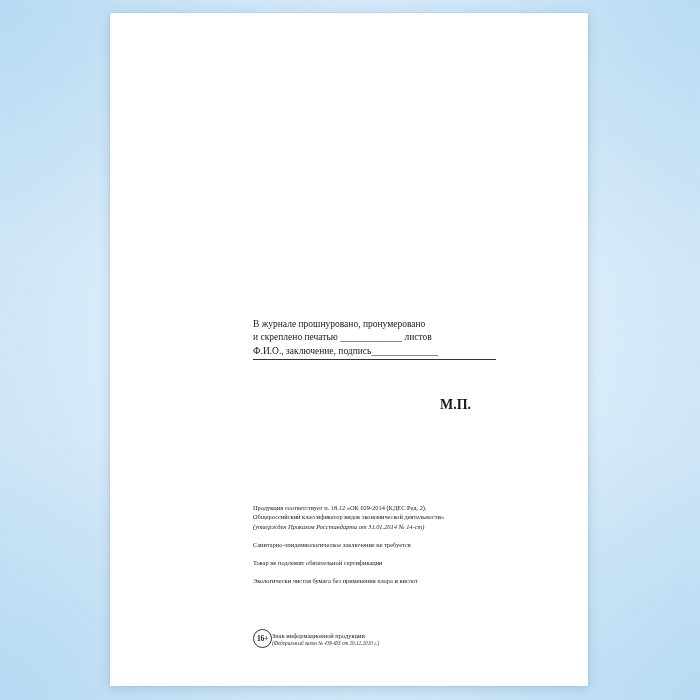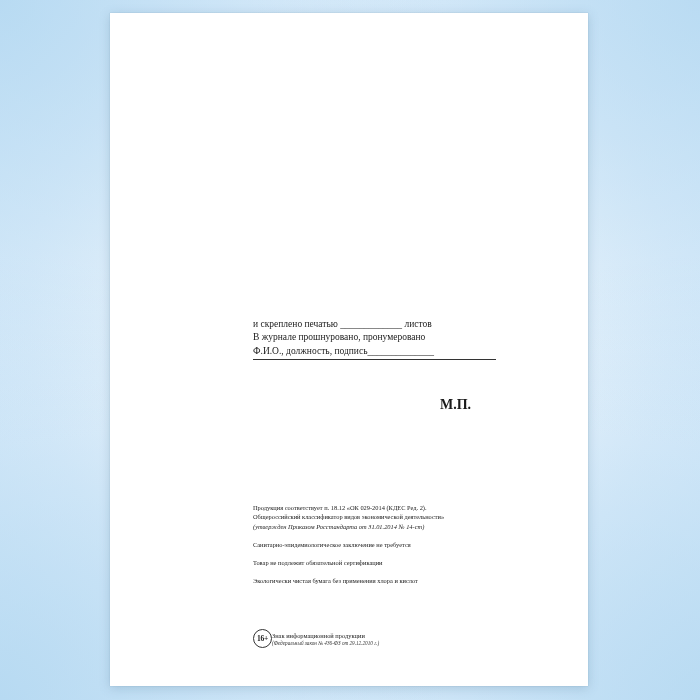--- a/index.html
+++ b/index.html
@@ -124,23 +124,23 @@
   }
 </style>
 </head>
 <body>
 
 <div id="scene">
 
   <div id="sheet">
 
     <div class="block" id="attestation">
+      <div class="line">В журнале прошнуровано, пронумеровано</div>
       <div class="line">и скреплено печатью _____________ листов</div>
-      <div class="line">В журнале прошнуровано, пронумеровано</div>
-      <div class="line">Ф.И.О., должность, подпись______________</div>
+      <div class="line">Ф.И.О., заключение, подпись______________</div>
       <div class="rule"></div>
     </div>
 
     <div class="block" id="mp">М.П.</div>
 
     <div class="block" id="legal">
       <div class="para">
         <div>Продукция соответствует п. 18.12 «ОК 029-2014 (КДЕС Ред. 2).</div>
         <div>Общероссийский классификатор видов экономической деятельности»</div>
         <div class="ital">(утвержден Приказом Росстандарта от 31.01.2014 № 14-ст)</div>

